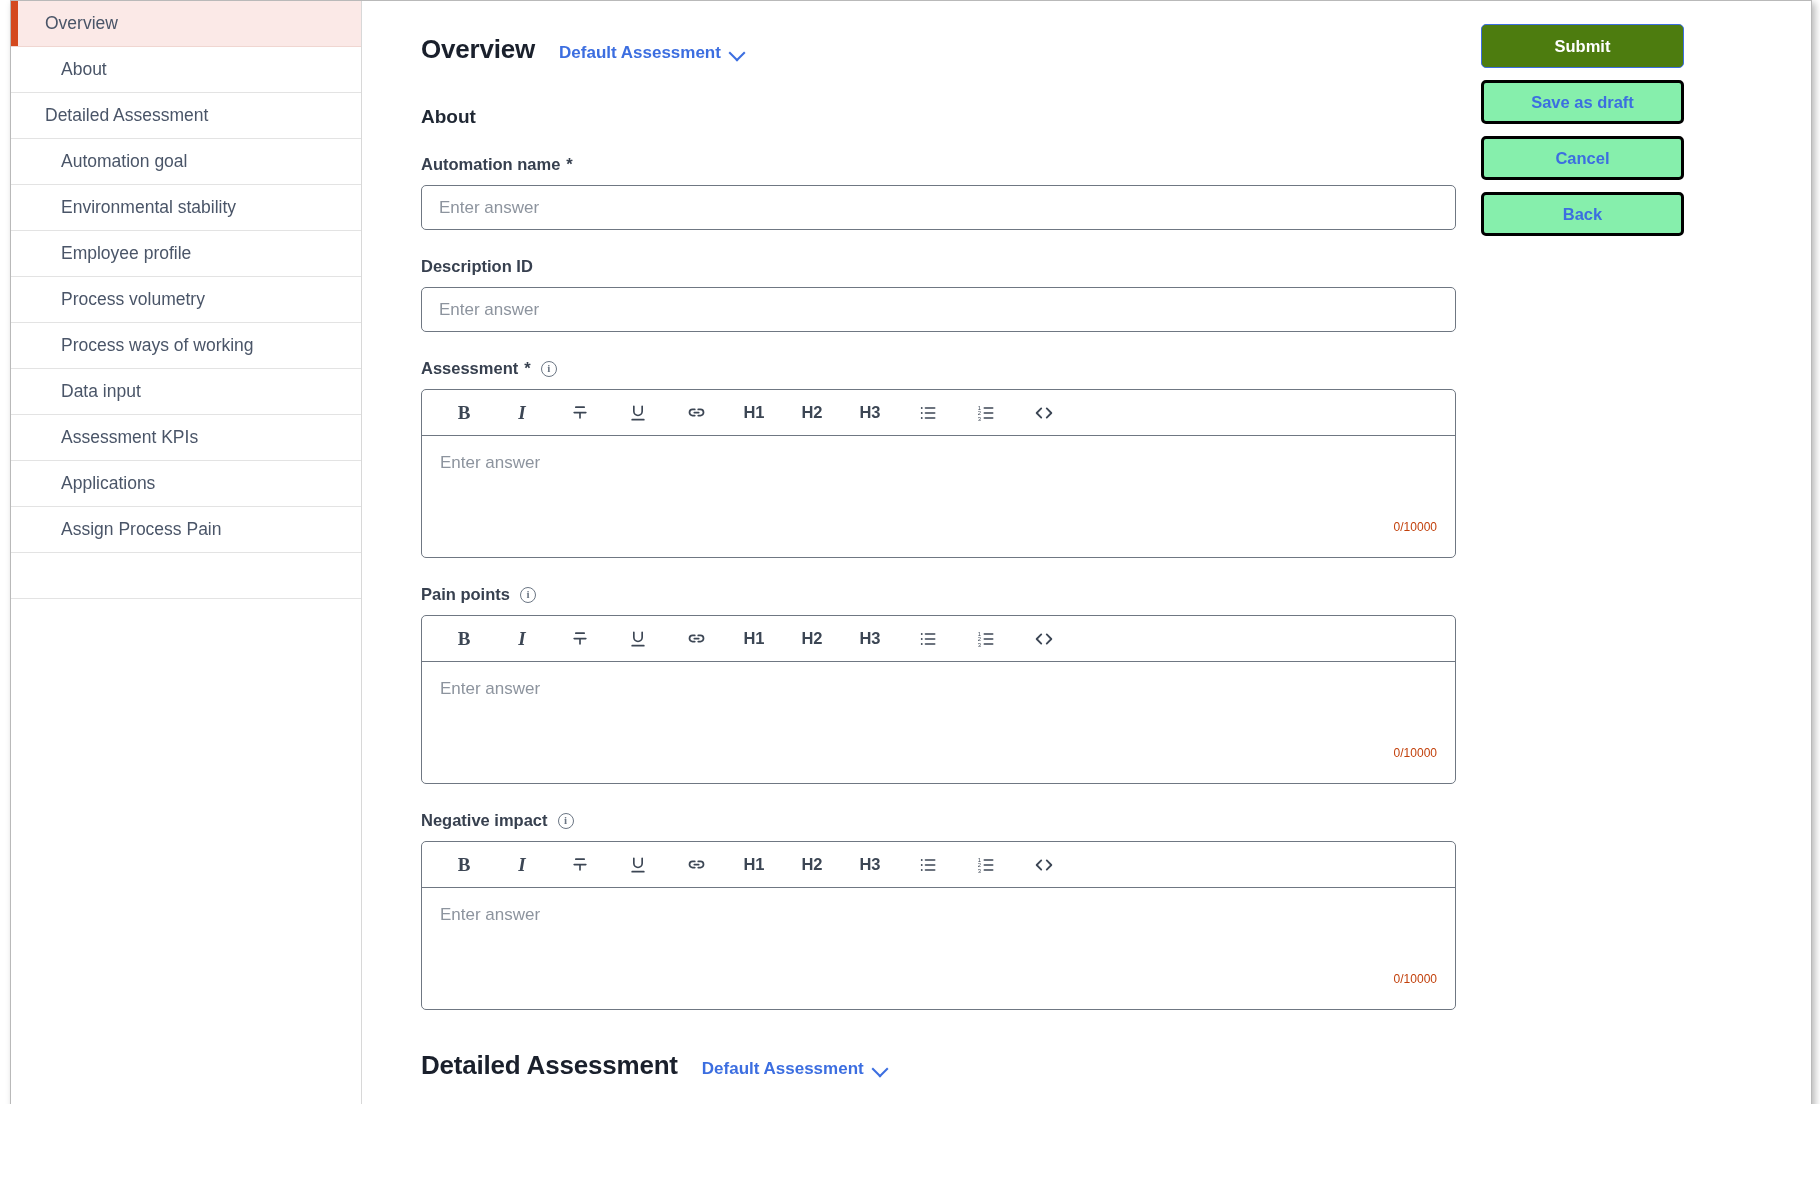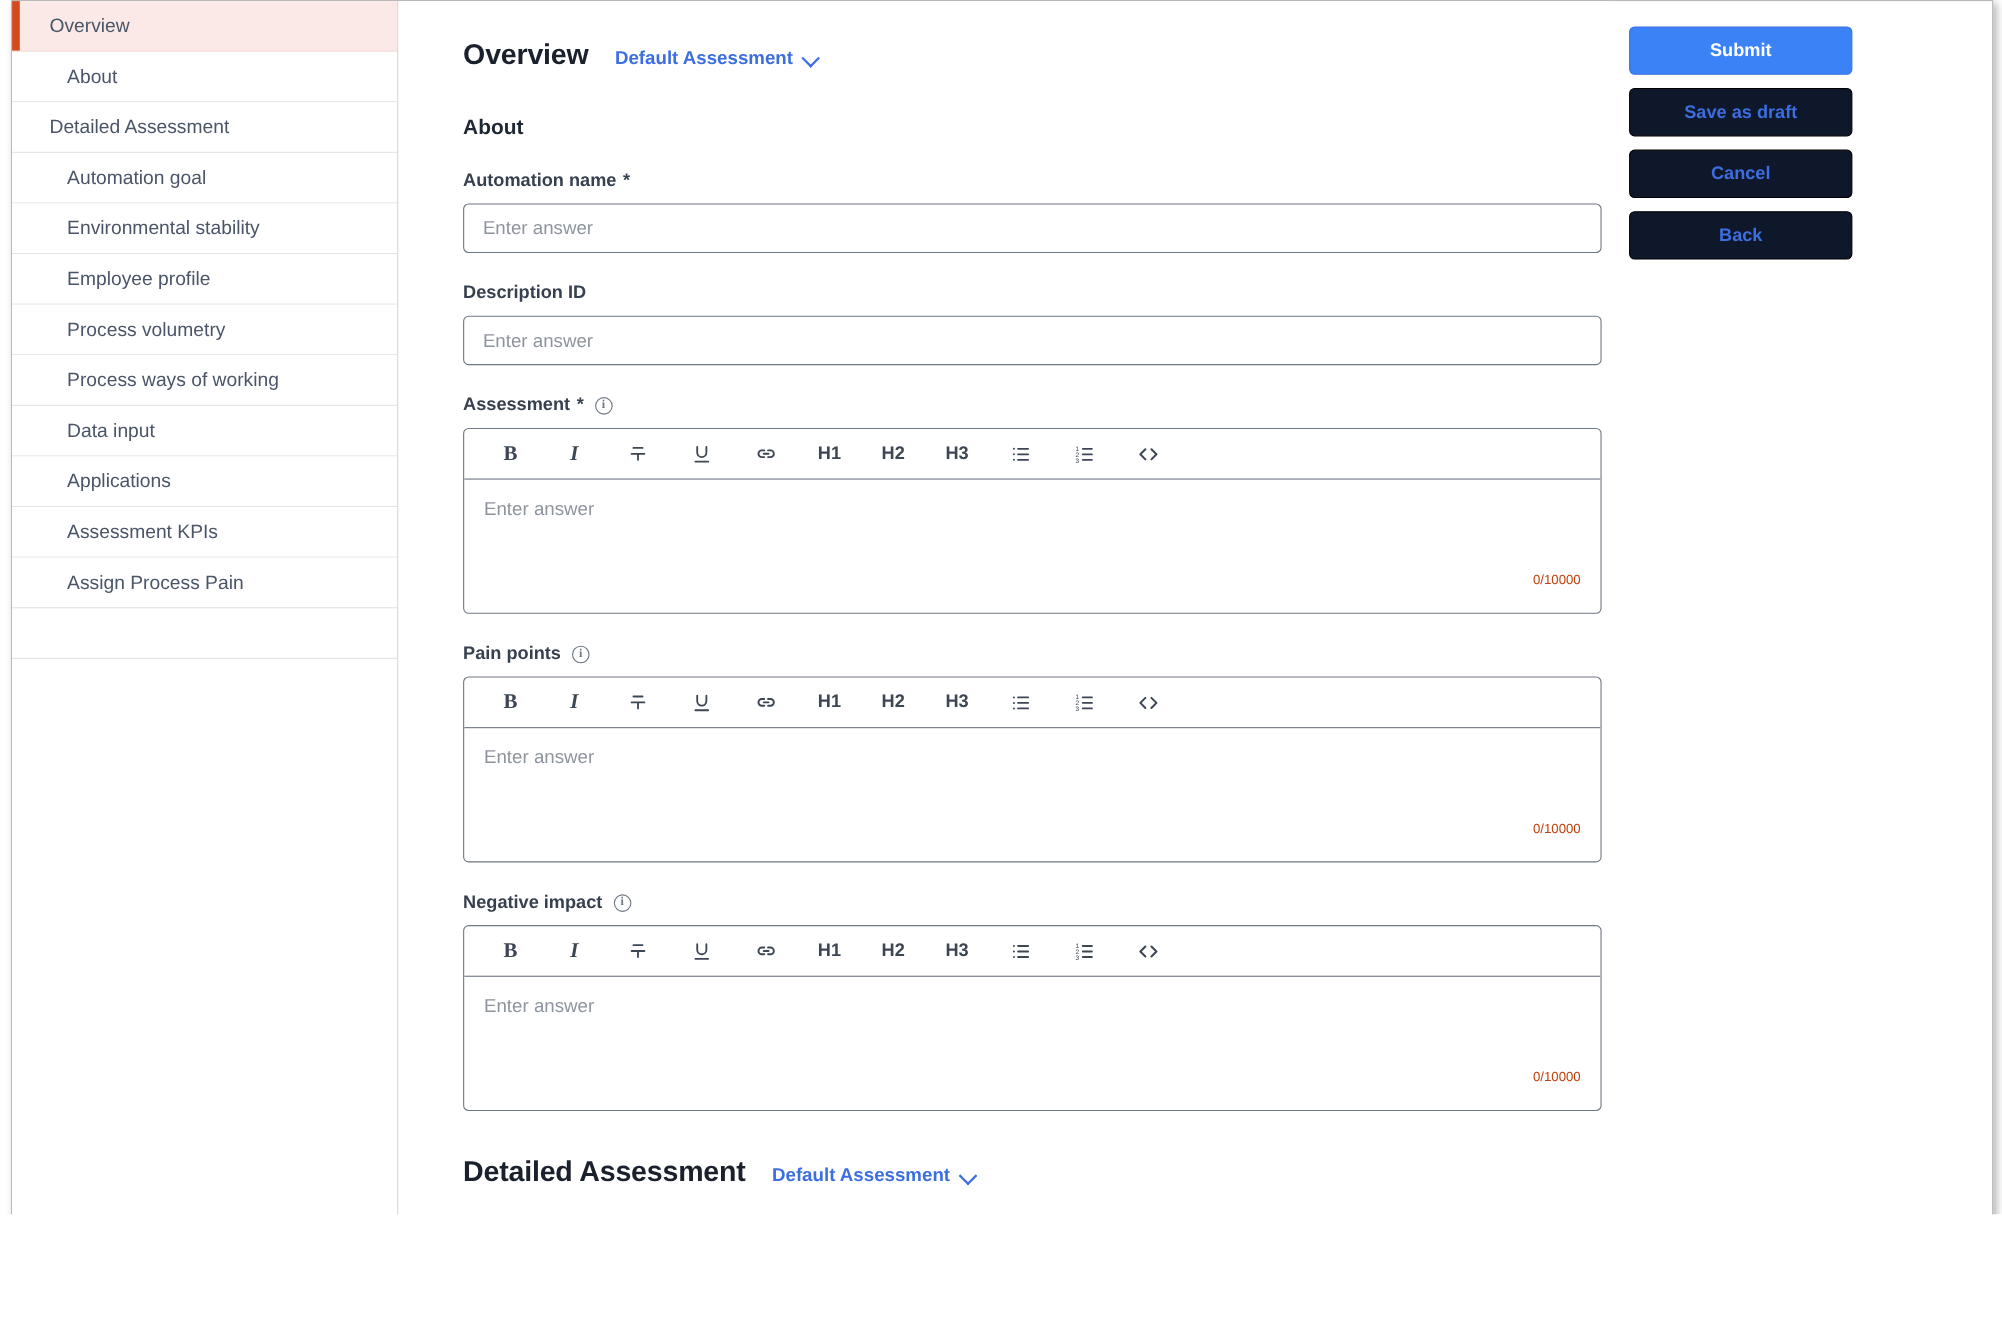--- a/index.html
+++ b/index.html
@@ -226,28 +226,28 @@
     align-items: center;
     justify-content: center;
     font-size: 16.5px;
     font-weight: bold;
     border-radius: 5px;
     cursor: pointer;
     margin-bottom: 12px;
     font-family: "Liberation Sans", sans-serif;
   }
   .btn-primary {
-    background: #3b82f6;
+    background: #4d7c0f;
     color: #ffffff;
     border: 1px solid #3c6ee0;
   }
   .btn-secondary {
-    background: #0f172a;
+    background: #86efac;
     color: #3c6ee0;
-    border: 1px solid #000000;
+    border: 3px solid #000000;
   }
 
   
   .bottom-head {
     display: flex;
     align-items: baseline;
     gap: 24px;
     margin: 40px 0 0 58px;
   }
 </style>
@@ -279,24 +279,24 @@
       <div class="nav-item level1">
         <span class="label">Process volumetry</span>
       </div>
       <div class="nav-item level1">
         <span class="label">Process ways of working</span>
       </div>
       <div class="nav-item level1">
         <span class="label">Data input</span>
       </div>
       <div class="nav-item level1">
+        <span class="label">Assessment KPIs</span>
+      </div>
+      <div class="nav-item level1">
         <span class="label">Applications</span>
-      </div>
-      <div class="nav-item level1">
-        <span class="label">Assessment KPIs</span>
       </div>
       <div class="nav-item level1">
         <span class="label">Assign Process Pain</span>
       </div>
       <div class="nav-spacer"></div>
     </nav>
 
   <main class="main">
 
     <div class="page-head">

